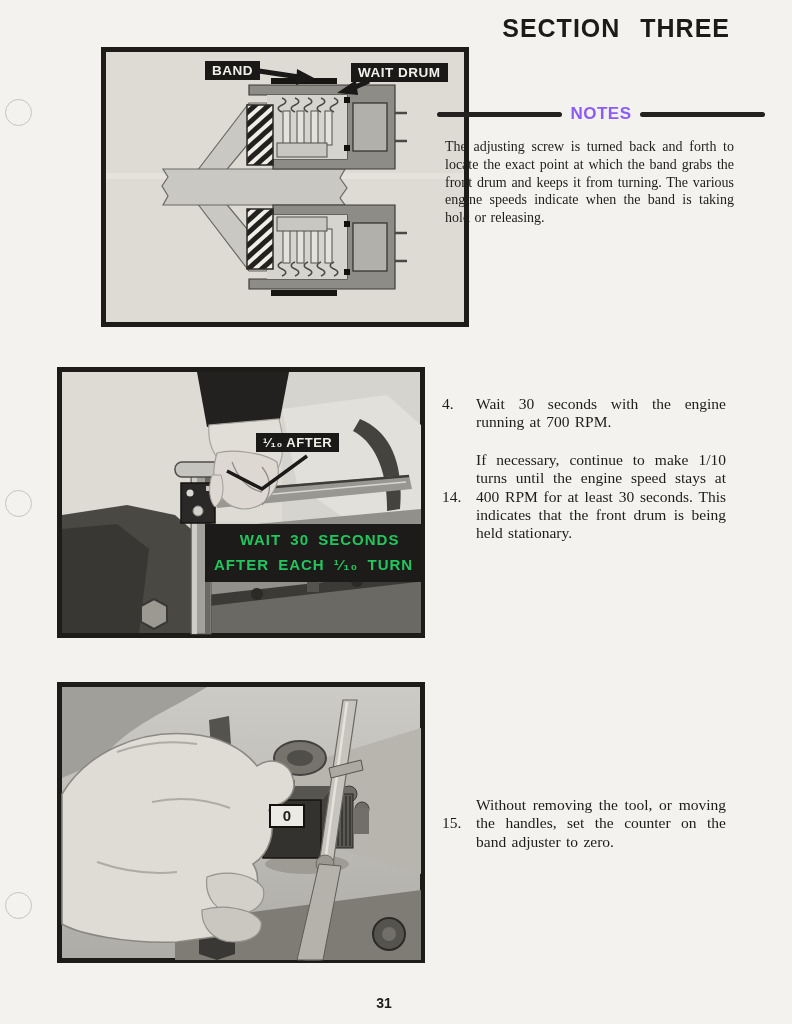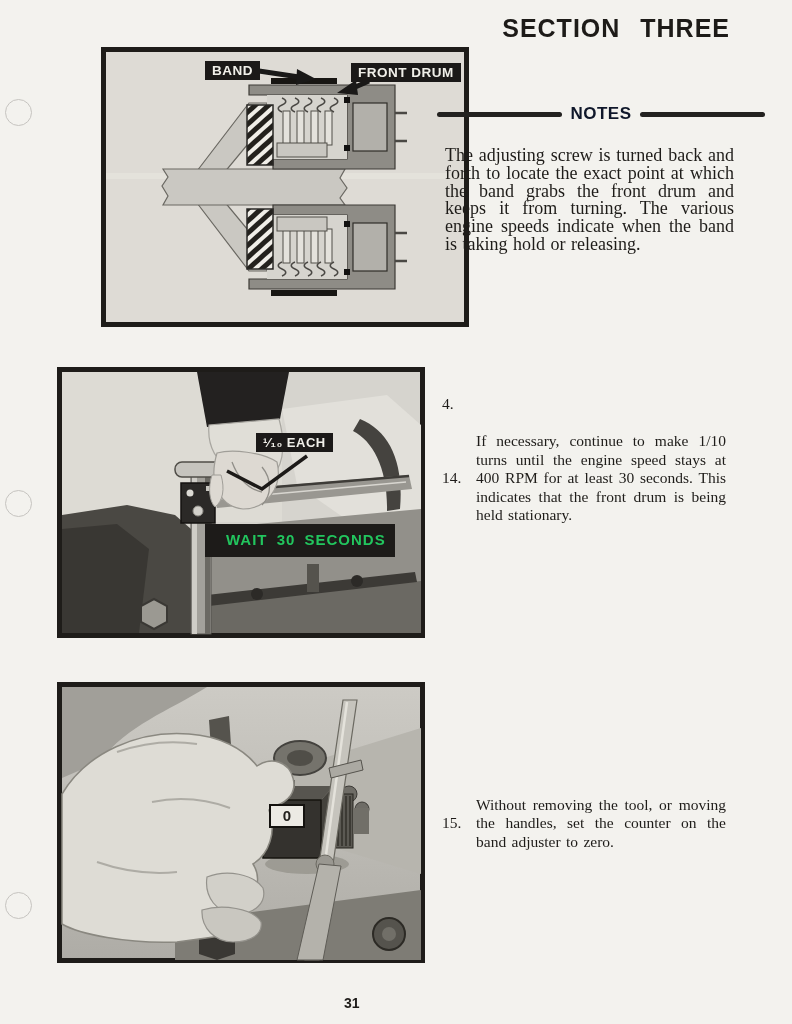--- a/index.html
+++ b/index.html
@@ -41,36 +41,36 @@
     position:absolute; background:#eceae4; border:2px solid #14120f;
     font-family:"Liberation Sans","DejaVu Sans",sans-serif; font-weight:700;
     font-size:15px; color:#23211d; text-align:center;
   }
   
   .notes-block { position:absolute; left:437px; top:104px; width:328px; }
   .notes-head { display:flex; align-items:center; gap:8px; }
   .notes-rule { flex:1; height:5px; background:#232220; border-radius:3px; }
   .notes-title {
     font-family:"Liberation Sans","DejaVu Sans",sans-serif; font-weight:800;
-    font-size:17px; letter-spacing:0.5px; color:#0f172a;
+    font-size:17px; letter-spacing:0.5px; color:#8b5cf6;
   }
   .notes-body {
-    margin:23px 0 0 8px; width:289px; text-align:justify;
-    font-size:18px; line-height:17.8px; word-spacing:1px;
+    margin:14px 0 0 8px; width:289px; text-align:justify;
+    font-size:14px; line-height:17.8px; word-spacing:1px;
   }
   .steps { position:absolute; left:442px; width:284px; font-size:15.5px; line-height:18.4px; }
   .steps-upper { top:395px; }
   .steps-lower { top:796px; }
   .step { display:flex; margin-bottom:19px; }
   .step:last-child { margin-bottom:0;align-items:center; }
   .step-num { flex:0 0 34px; }
   .step-text { flex:1; text-align:justify; word-spacing:1.5px; }
   .step-text em { font-style:italic; }
   .page-number {
-    position:absolute; top:995px; left:344px; width:80px; text-align:left;
+    position:absolute; top:995px; left:344px; width:80px; text-align:center;
     font-family:"Liberation Sans","DejaVu Sans",sans-serif; font-weight:700; font-size:14px;
   }
 </style>
 </head>
 <body>
 
 <div class="page">
 
   <div class="hole" style="top:99px"></div>
   <div class="hole" style="top:490px"></div>
@@ -142,21 +142,21 @@
       <g>
         <path d="M158,24 L198,30" stroke="#1a1918" stroke-width="5"></path>
         <polygon points="196,22 215,32 195,38" fill="#1a1918"></polygon>
       </g>
       <g>
         <path d="M268,34 L252,41" stroke="#1a1918" stroke-width="5"></path>
         <polygon points="255,33 236,46 257,48" fill="#1a1918"></polygon>
       </g>
     </svg>
     <div class="fig-label" style="left:104px; top:14px;">BAND</div>
-    <div class="fig-label" style="left:250px; top:16px;">FRONT DRUM</div>
+    <div class="fig-label" style="left:250px; top:16px;">WAIT DRUM</div>
   </div>
 
   <div class="figure" style="top:367px; width:368px; height:271px;">
     <svg width="368" height="271" viewBox="0 0 368 271">
       <rect x="2.5" y="2.5" width="363" height="266" fill="#d6d4ce" stroke="#1e1c19" stroke-width="5"></rect>
       <rect x="5" y="5" width="220" height="150" fill="#dedcd6" opacity="0.8"></rect>
 
       <polygon points="225,42 330,28 364,58 364,152 300,160 240,118" fill="#e2e0da"></polygon>
 
       <path d="M303,52 C333,64 347,96 343,142 L330,144 C331,102 316,74 296,64 Z" fill="#45433f"></path>
@@ -188,23 +188,24 @@
 
       <rect x="118" y="95" width="86" height="15" rx="7" fill="#c6c4be" stroke="#504e48" stroke-width="1.5"></rect>
       <polygon points="140,5 232,5 223,52 150,60" fill="#232120"></polygon>
       <path d="M152,58 C150,80 160,96 176,103 L216,108 C229,95 227,70 222,52 Z" fill="#e0ded7" stroke="#a8a6a0" stroke-width="1.2"></path>
       <path d="M160,86 C150,120 166,140 186,142 C210,142 226,120 220,95 C205,85 175,82 160,86 Z" fill="#ddd9d2" stroke="#a09e98" stroke-width="1.2"></path>
       <path d="M175,95 q10,26 30,30 M205,100 C215,112 215,128 205,138" stroke="#908e88" stroke-width="1.3" fill="none"></path>
       <path d="M164,108 C168,122 166,134 158,140 C152,134 151,120 155,108 Z" fill="#ddd9d2" stroke="#a09e98"></path>
 
       <path d="M250,89 L205,122 L170,104" fill="none" stroke="#1c1a18" stroke-width="3.5"></path>
     </svg>
-    <div class="fig-label" style="left:199px; top:66px; font-size:13px;">¹⁄₁₀ EACH</div>
+    <div class="fig-label" style="left:199px; top:66px; font-size:13px;">¹⁄₁₀ AFTER</div>
     <div class="caption-block" style="left:148px; top:157px;">
       <div class="caption-line" style="padding-left:12px;">WAIT 30 SECONDS</div>
+      <div class="caption-line">AFTER EACH ¹⁄₁₀ TURN</div>
     </div>
   </div>
 
   <div class="figure" style="top:682px; width:368px; height:281px;">
     <svg width="368" height="281" viewBox="0 0 368 281">
       <defs>
         <linearGradient id="bg3" x1="0" y1="0" x2="0" y2="1">
           <stop offset="0" stop-color="#cdcbc5"></stop>
             <stop offset="1" stop-color="#aeaca6"></stop>
         </linearGradient>
@@ -257,20 +258,21 @@
       <div class="notes-rule"></div>
       <div class="notes-title">NOTES</div>
       <div class="notes-rule"></div>
     </div>
     <div class="notes-body">The adjusting screw is turned back and forth to locate the exact point at which the band grabs the front drum and keeps it from turning. The various engine speeds indicate when the band is taking hold or releasing.</div>
   </div>
 
   <div class="steps steps-upper">
     <div class="step">
       <div class="step-num">4.</div>
+      <div class="step-text"><span>Wait 30 seconds with the engine running at 700 RPM.</span><em></em><span></span></div>
     </div>
     <div class="step">
       <div class="step-num">14.</div>
       <div class="step-text"><span>If necessary, continue to make 1/10 turns until the engine speed stays at 400 RPM for at least 30 seconds. This indicates that the front drum is being held stationary.</span><em></em><span></span></div>
     </div>
   </div>
 
   <div class="steps steps-lower">
     <div class="step">
       <div class="step-num">15.</div>

